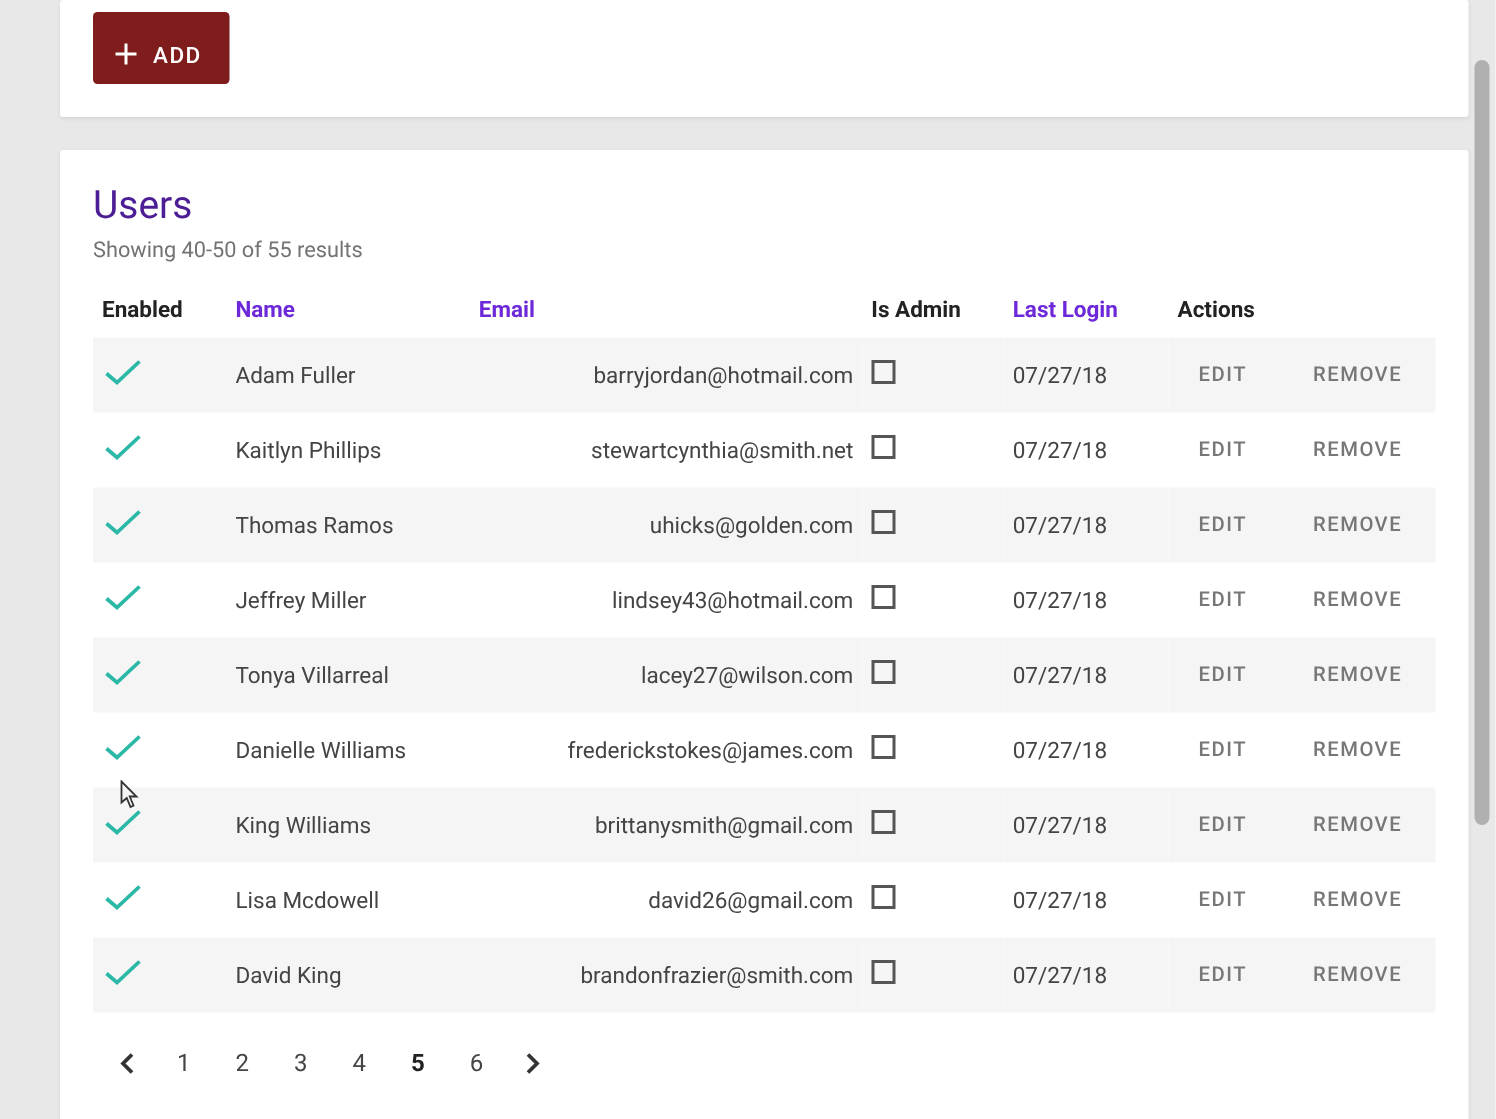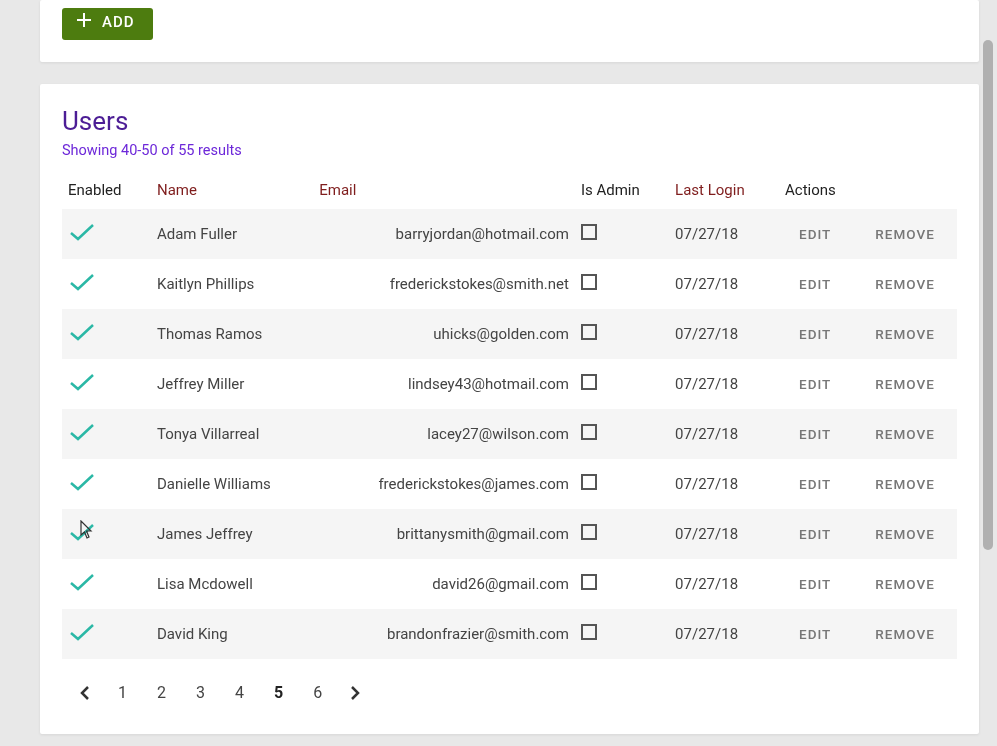--- a/index.html
+++ b/index.html
@@ -37,59 +37,58 @@
     background: #fff;
     border-radius: 2px;
     box-shadow: 0 1px 3px rgba(0,0,0,0.08);
     margin: 0 18px 22px 18px;
   }
   .card.top {
     padding: 0 22px 22px 22px;
   }
   .add-btn {
     display: inline-flex;
-    align-items: center;
     gap: 10px;
-    background: #4d7c0f;
+    background: #7f1d1d;
     color: #fff;
     font-weight: 500;
     letter-spacing: 1px;
-    padding: 4px 18px 8px 14px;
+    padding: 20px 18px 8px 14px;
     border-radius: 3px;
     cursor: pointer;
     margin-top: 8px;
   }
   .add-btn svg { width: 16px; height: 16px; }
   .card.users {
     padding: 20px 22px 26px 22px;
   }
   .users-title {
     font-size: 26px;
     color: #4c1d95;
     margin: 2px 0 6px 0;
     font-weight: 400;
   }
   .users-sub {
     font-size: 14.5px;
-    color: #6d28d9;
+    color: #737373;
     margin-bottom: 14px;
   }
   table.users-table {
     width: 100%;
     border-collapse: collapse;
   }
   table.users-table th {
     text-align: left;
-    font-weight: 400;
+    font-weight: 700;
     font-size: 15px;
     padding: 8px 6px 10px 6px;
     color: #222;
   }
   table.users-table th.sortable {
-    color: #7f1d1d;
+    color: #6d28d9;
     cursor: pointer;
   }
   table.users-table td {
     padding: 12px 6px;
     font-size: 15px;
     color: #444;
     vertical-align: middle;
   }
   table.users-table tbody tr:nth-child(odd) {
     background: #f5f5f5;
@@ -204,21 +203,21 @@
                 <span class="action-btn">EDIT</span>
                 <span class="action-btn">REMOVE</span>
               </div>
             </td>
           </tr>
           <tr>
             <td class="col-enabled"><span class="check-icon"><svg viewBox="0 0 28 22">
                   <polyline points="3,12 10,18 25,4"></polyline>
                 </svg></span></td>
             <td class="col-name">Kaitlyn Phillips</td>
-            <td class="col-email">frederickstokes@smith.net</td>
+            <td class="col-email">stewartcynthia@smith.net</td>
             <td class="col-admin"><span class="checkbox"></span></td>
             <td class="col-last">07/27/18</td>
             <td class="col-actions">
               <div class="actions-cell">
                 <span class="action-btn">EDIT</span>
                 <span class="action-btn">REMOVE</span>
               </div>
             </td>
           </tr>
           <tr>
@@ -278,21 +277,21 @@
               <div class="actions-cell">
                 <span class="action-btn">EDIT</span>
                 <span class="action-btn">REMOVE</span>
               </div>
             </td>
           </tr>
           <tr>
             <td class="col-enabled"><span class="check-icon"><svg viewBox="0 0 28 22">
                   <polyline points="3,12 10,18 25,4"></polyline>
                 </svg></span></td>
-            <td class="col-name">James Jeffrey</td>
+            <td class="col-name">King Williams</td>
             <td class="col-email">brittanysmith@gmail.com</td>
             <td class="col-admin"><span class="checkbox"></span></td>
             <td class="col-last">07/27/18</td>
             <td class="col-actions">
               <div class="actions-cell">
                 <span class="action-btn">EDIT</span>
                 <span class="action-btn">REMOVE</span>
               </div>
             </td>
           </tr>

